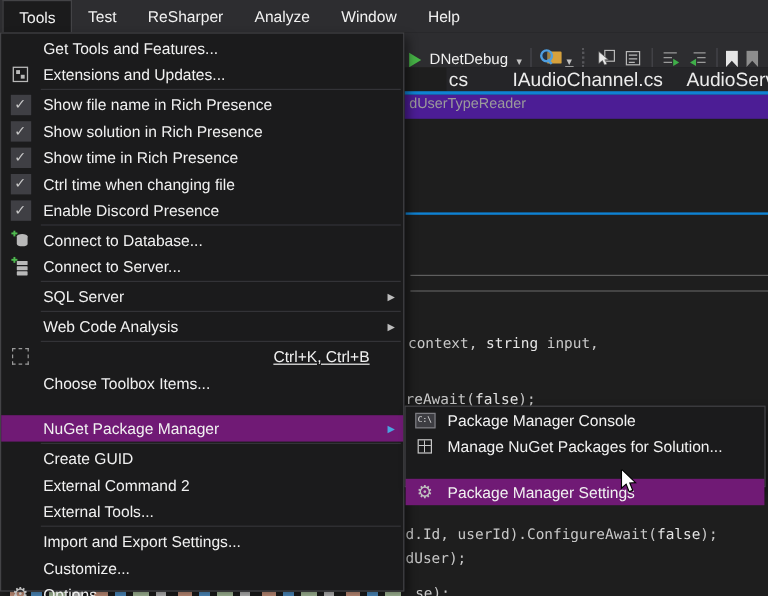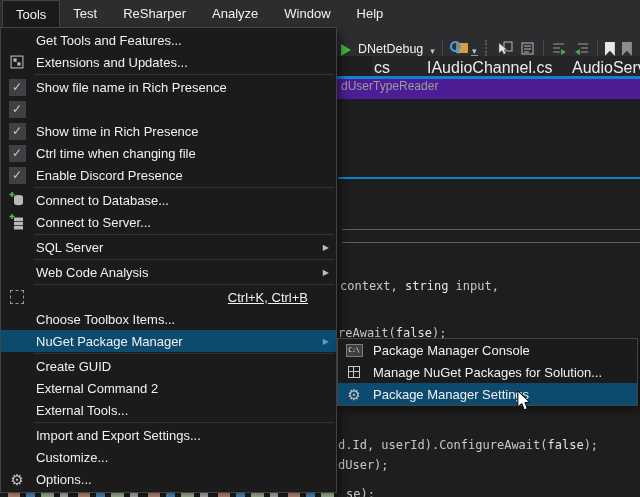--- a/index.html
+++ b/index.html
@@ -46,21 +46,21 @@
     background:repeating-linear-gradient(90deg,#d69d85 0 12px,transparent 12px 18px,#569cd6 18px 27px,transparent 27px 33px,#b5cea8 33px 46px,transparent 46px 52px,#c8c8c8 52px 60px,transparent 60px 70px);}
 
   
   .menu{position:absolute;left:0;top:27px;width:337px;height:466px;background:#1b1b1c;
     border:1px solid #434346;box-sizing:border-box;padding-top:1px;z-index:10;
     box-shadow:4px 4px 8px rgba(0,0,0,.45);color:#f1f1f1;font-size:13px;}
   .submenu{position:absolute;left:337px;top:338px;width:301px;height:68px;background:#1b1b1c;
     border:1px solid #434346;box-sizing:border-box;z-index:11;
     box-shadow:4px 4px 8px rgba(0,0,0,.45);color:#f1f1f1;font-size:13px;}
   .mi{position:relative;height:22px;display:flex;align-items:center;padding-left:35px;padding-right:8px;white-space:nowrap;}
-  .mi.hl{background:#0c4a6e;}
+  .mi.hl{background:#701a75;margin-top:16px;}
   .msep{height:1px;background:#333337;margin:1px 2px 1px 33px;}
   .gut{position:absolute;left:4px;top:2px;width:24px;height:18px;display:flex;align-items:center;justify-content:center;}
   .checkbox{width:17px;height:17px;background:#3f3f44;display:flex;align-items:center;justify-content:center;
     color:#c8c8c8;font-size:12px;}
   .gear{color:#c0c0c0;font-size:15px;line-height:15px;}
   .mshort{margin-left:auto;padding-right:20px;text-decoration:underline;}
   .marrow{position:absolute;right:7px;top:7px;color:#bdbdbd;font-size:8px;}
   .marrow.blue{color:#4aa3e0;}
   .snippets{width:12px;height:12px;border:1px dashed #9a9a9a;}
   .console-icon{width:15px;height:11px;background:#3d3d42;border:1px solid #7d7d82;color:#e8e8e8;
@@ -178,20 +178,21 @@
     <div class="mi">
         <span class="gut">
           <span class="checkbox">✓</span>
         </span>
         <span>Show file name in Rich Presence</span>
       </div>
     <div class="mi">
         <span class="gut">
           <span class="checkbox">✓</span>
         </span>
+        <span>Show solution in Rich Presence</span>
       </div>
     <div class="mi">
         <span class="gut">
           <span class="checkbox">✓</span>
         </span>
         <span>Show time in Rich Presence</span>
       </div>
     <div class="mi">
         <span class="gut">
           <span class="checkbox">✓</span>

